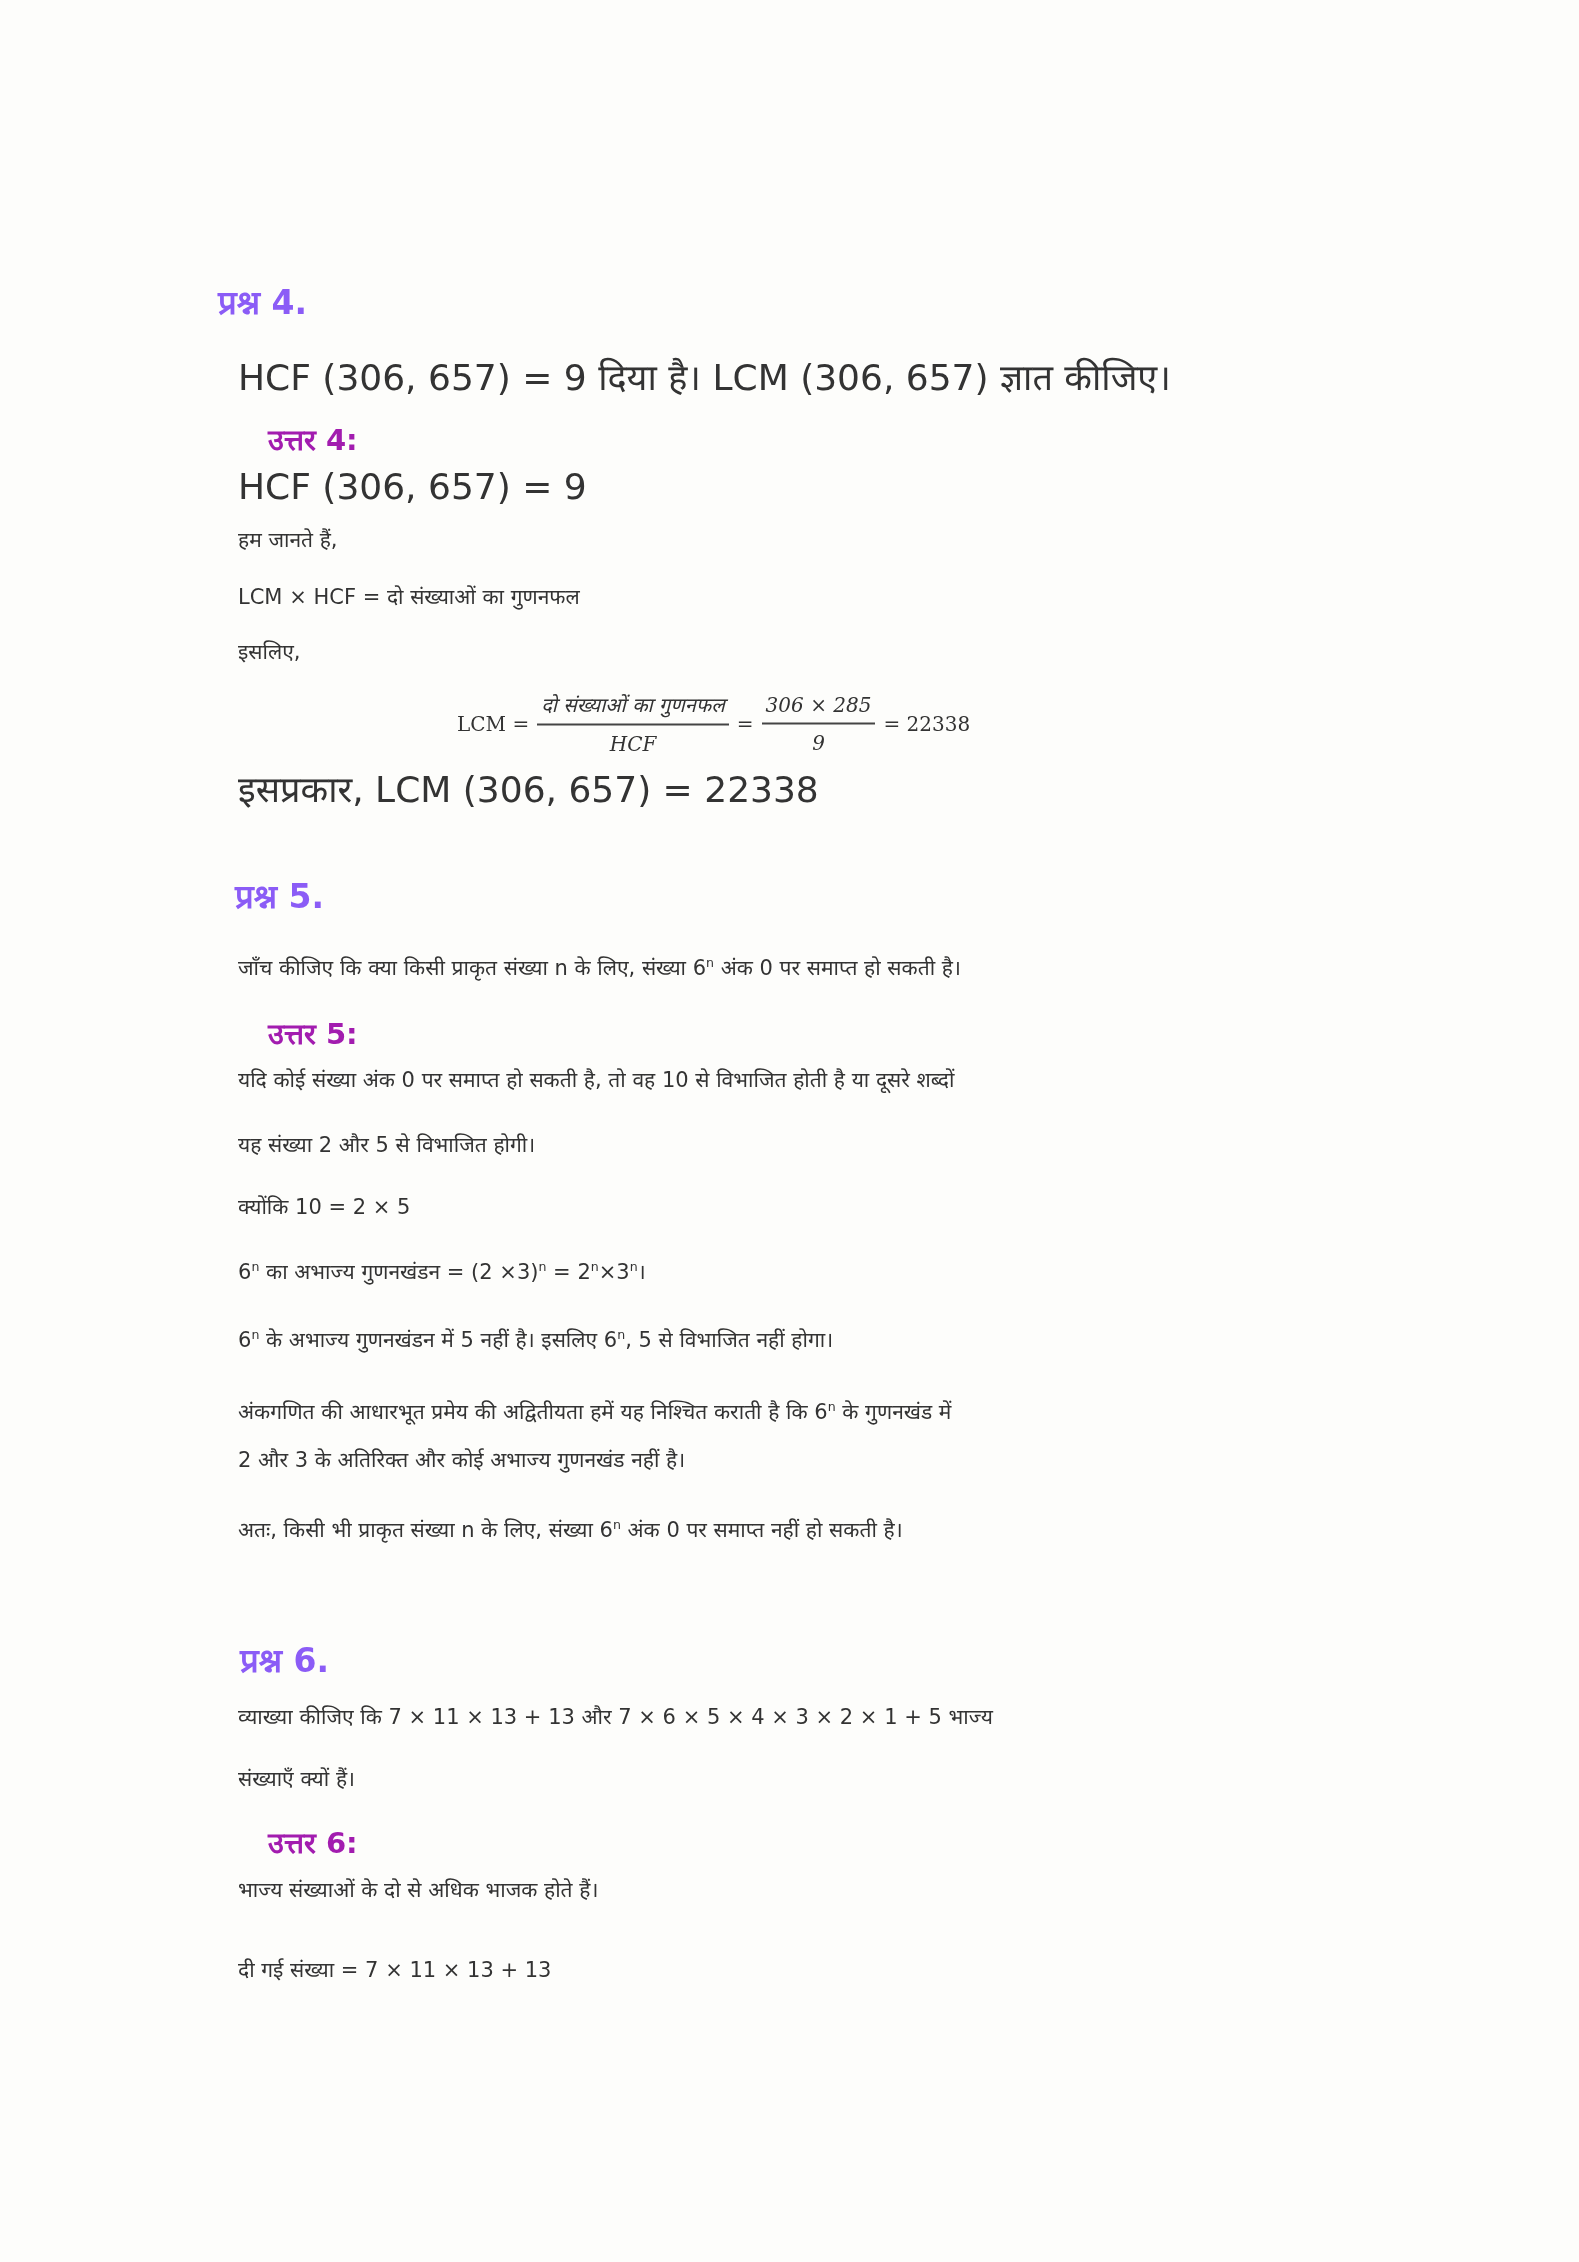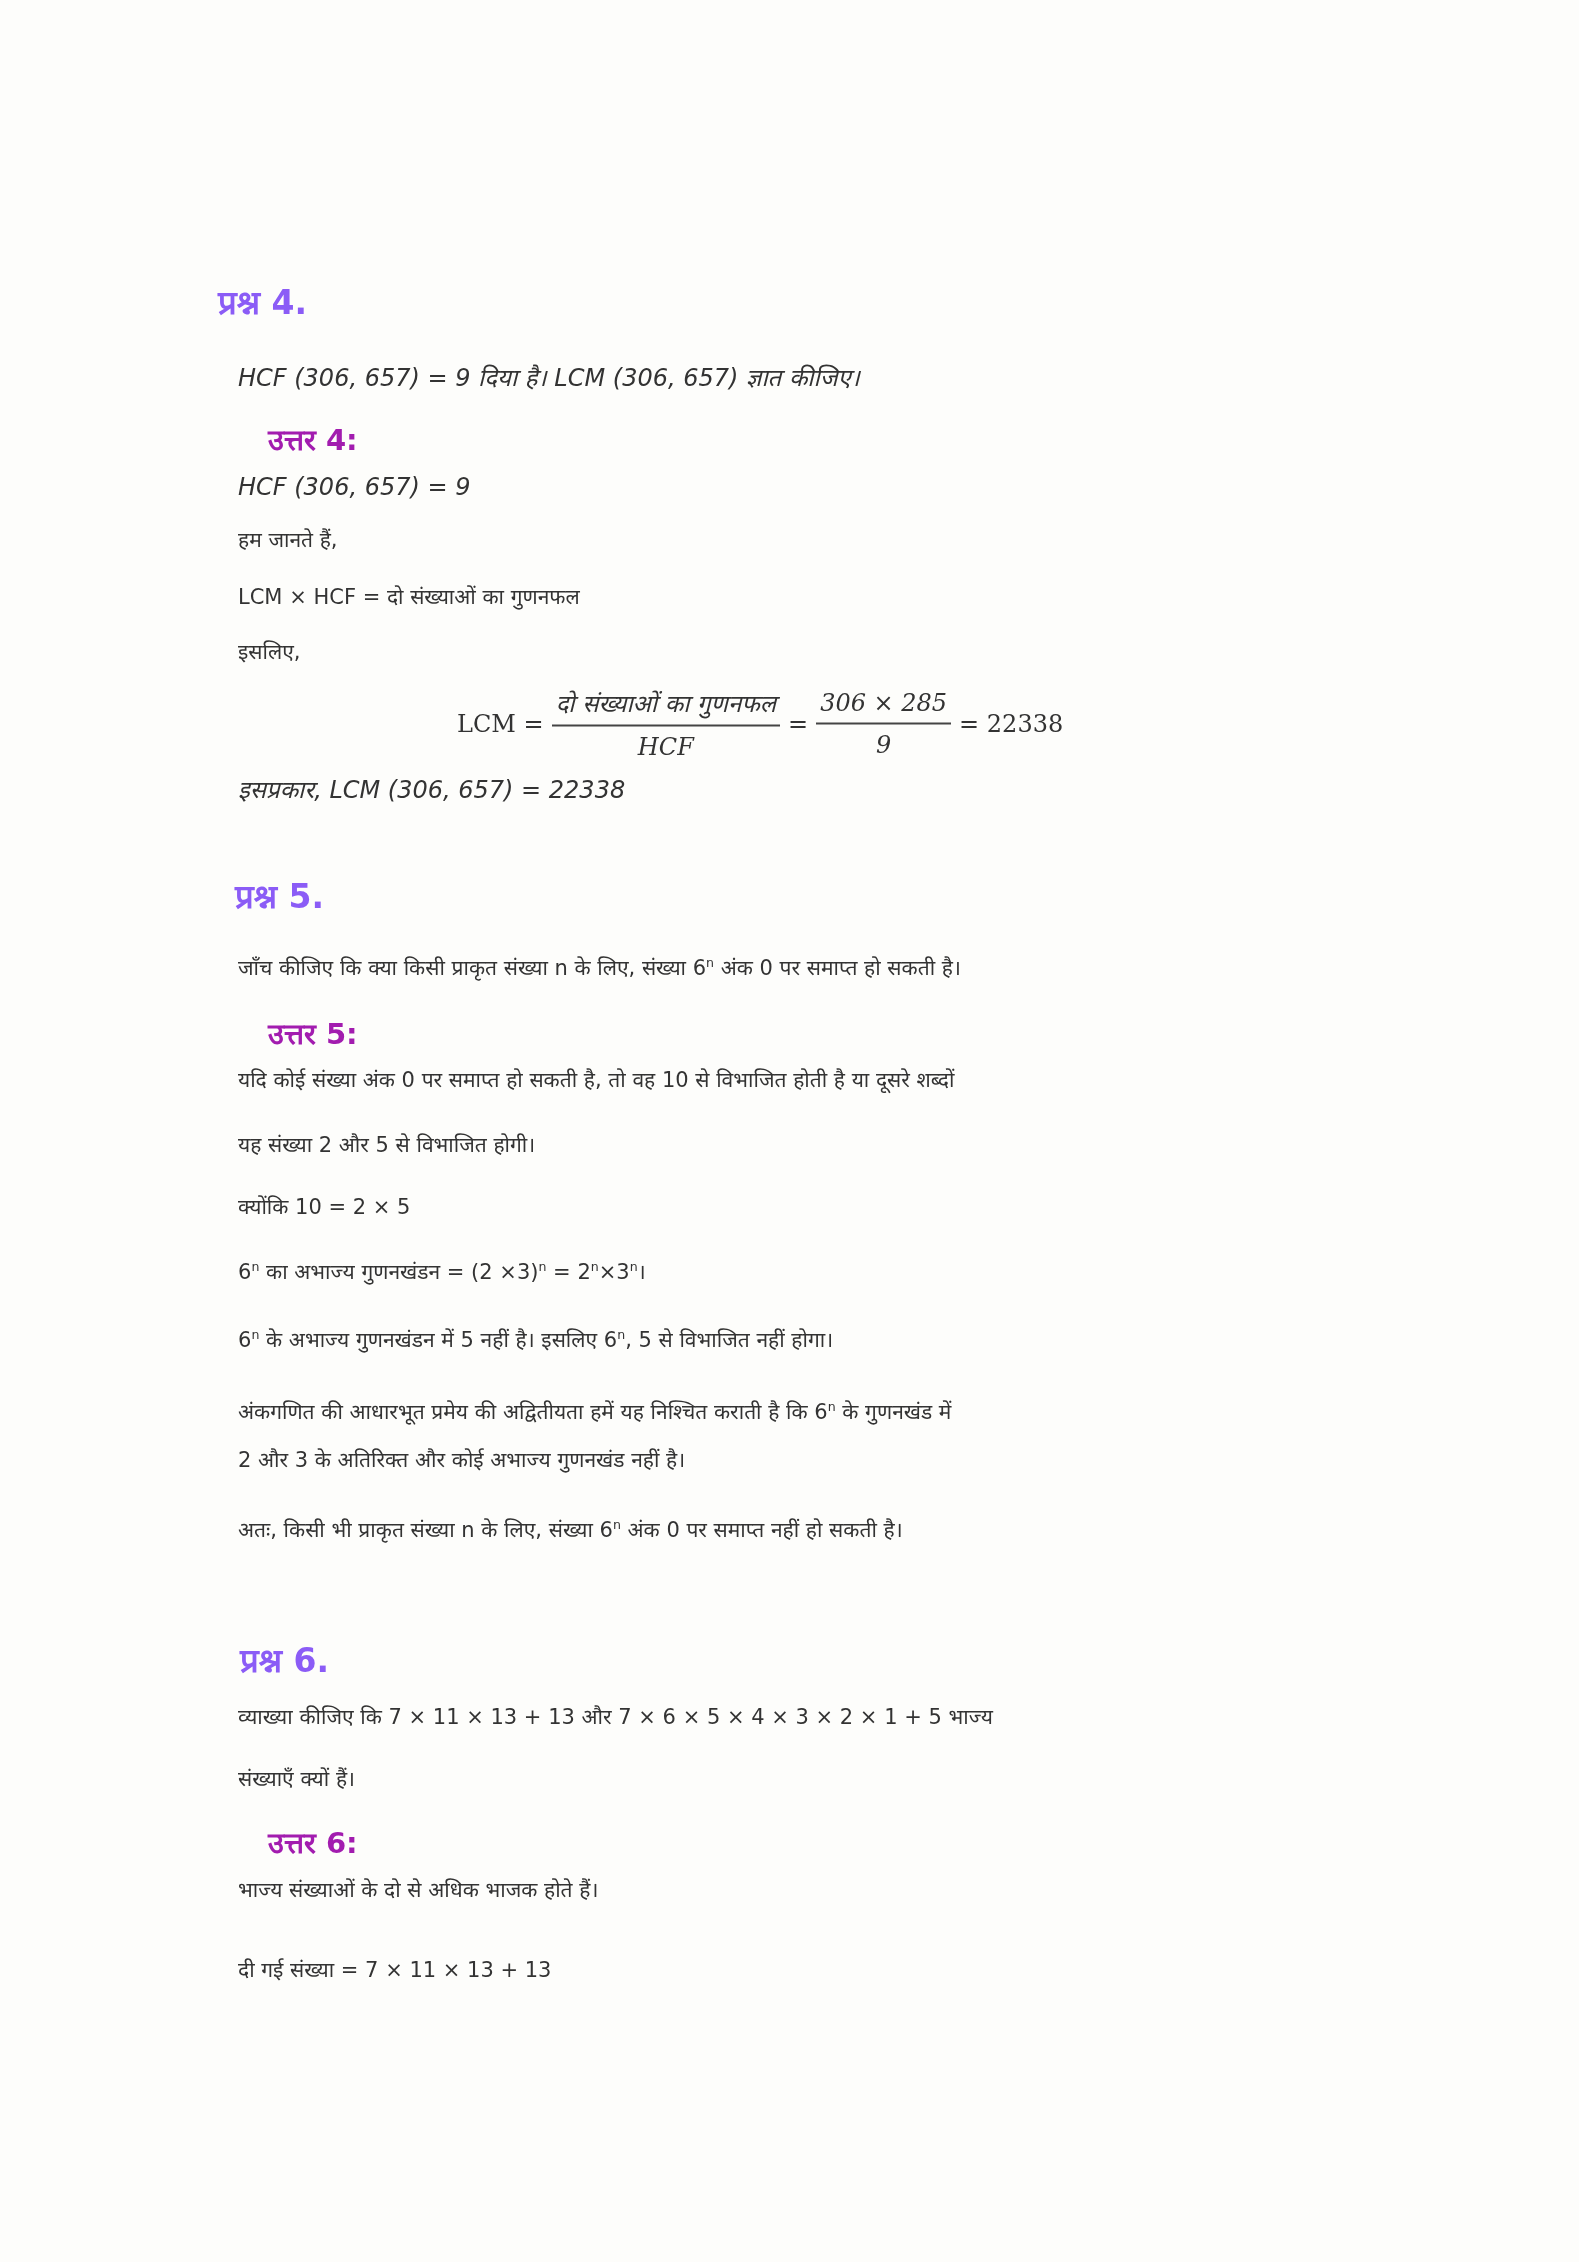--- a/index.html
+++ b/index.html
@@ -1,24 +1,24 @@
 <!DOCTYPE html>
 <html><head>
 <meta charset="utf-8">
 <style>
   html, body { margin:0; padding:0; }
   body { width:1579px; height:2262px; background:#fdfdfb; position:relative; overflow:hidden;
          font-family:"DejaVu Sans", "Liberation Sans", sans-serif; color:#333; }
   .ln { position:absolute; white-space:nowrap; font-size:21px; line-height:1; transform:translateY(-50%); }
   .q { font-weight:bold; font-size:33px; color:#8b5cf6; }
   .ans { color:#a21caf; font-weight:bold; font-size:29px; }
-  .sm { font-size:24px;font-style:italic; }
+  .sm { font-size:36px; }
   sup { font-size:60%; }
   .frac { position:absolute; display:flex; align-items:center; transform:translateY(-50%);
-          font-family:"DejaVu Serif","Liberation Serif", serif; font-size:24px; color:#333; }
+          font-family:"DejaVu Serif","Liberation Serif", serif; font-size:20px; color:#333; }
   .fr { display:inline-flex; flex-direction:column; align-items:center; margin:0 8px;font-style:italic; }
   .fr .num { padding:0 4px 6px 4px; border-bottom:2px solid #444; }
   .fr .den { padding-top:6px; }
 </style>
 </head>
 <body>
 
 <div>
   <div class="ln q" style="left:218px;top:302px">प्रश्न  4.</div>
   <div class="ln sm" style="left:238px;top:378px">HCF (306, 657) = 9 दिया है। LCM (306, 657) ज्ञात कीजिए।</div>

